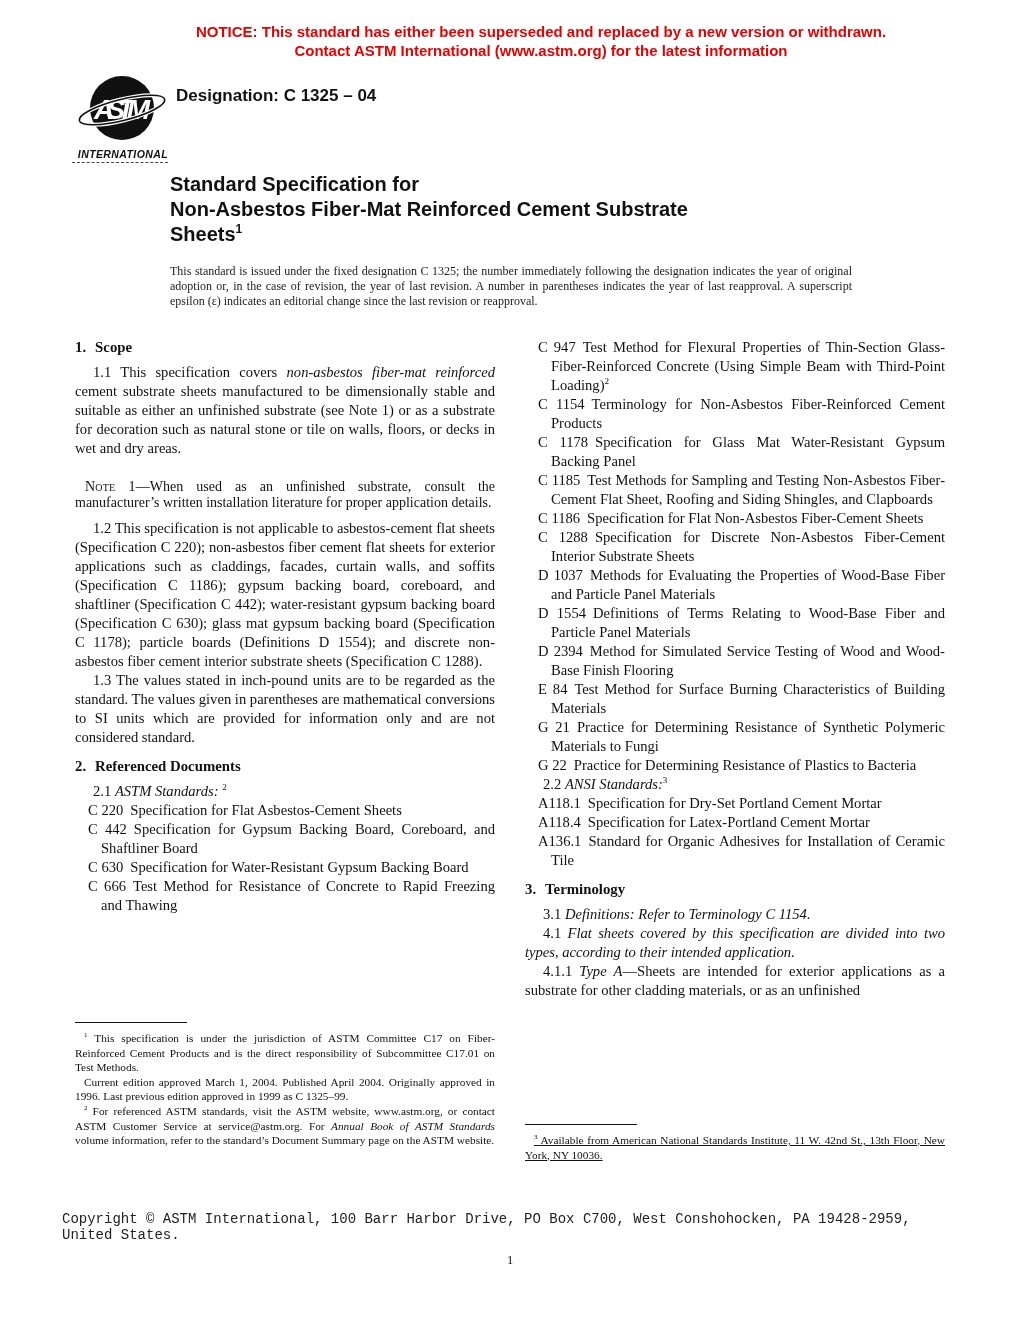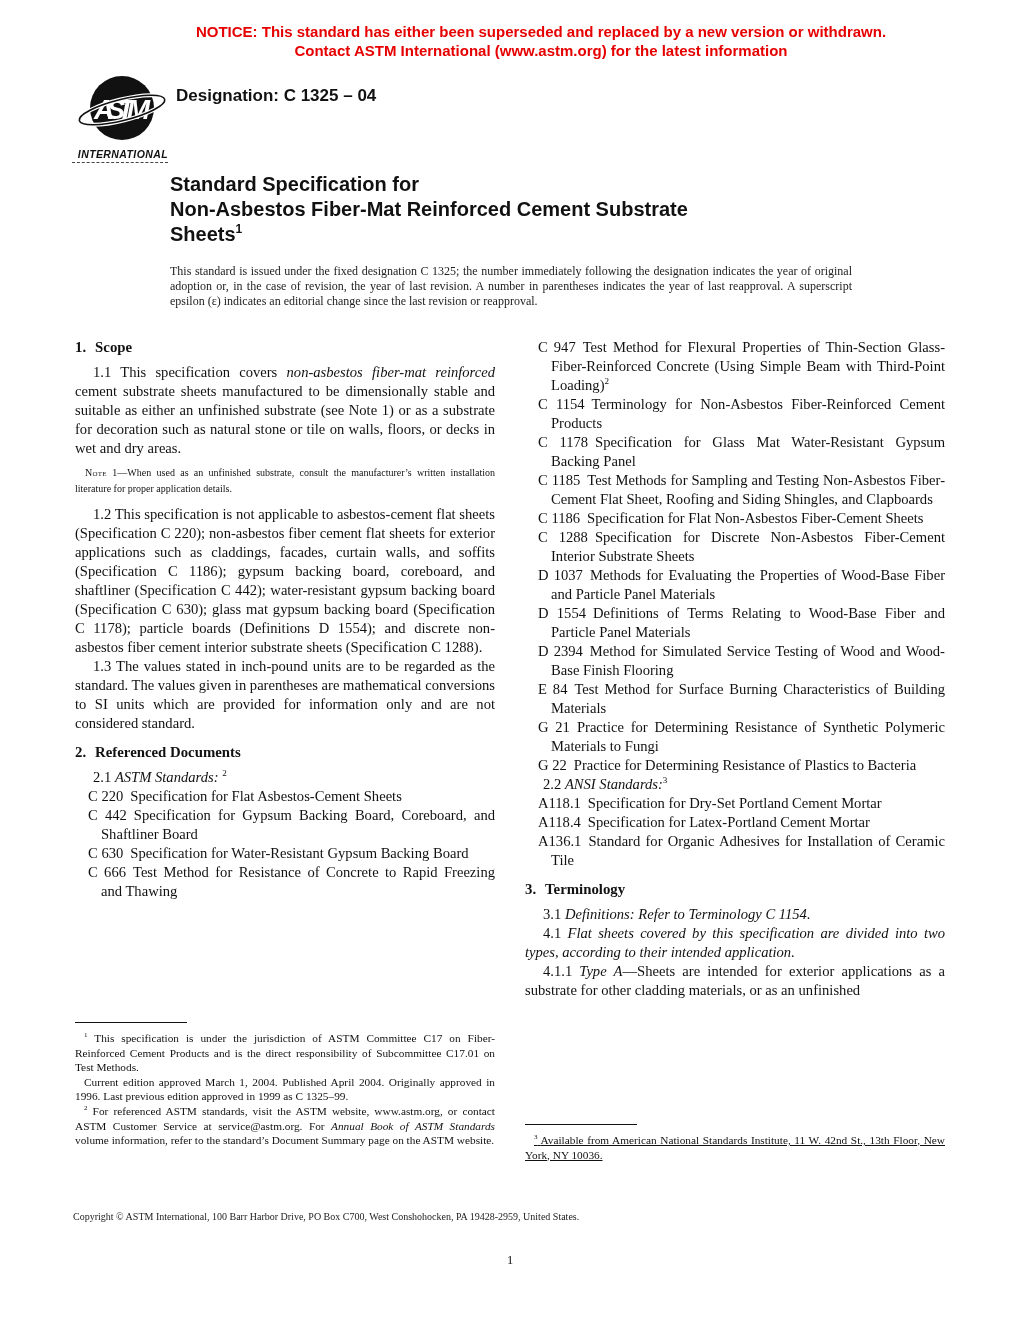--- a/index.html
+++ b/index.html
@@ -44,36 +44,36 @@
   .col-left  { left:75px; }
   .col-right { left:525px; }
   h2.sec {
     font-size:14.8px; line-height:19px; margin:10px 0 6px 0; text-align:left;
     font-weight:bold; font-family:"Liberation Serif", serif;
   }
   h2.sec:first-child { margin-top:0; }
   h2.sec .sec-num { margin-right:9px; }
   p.body-p { margin:0; text-indent:18px; }
   p.note {
-    margin:7px 0 7px 0; font-size:10px; line-height:16.4px; text-indent:10px;
+    margin:21px 0 7px 0; font-size:14px; line-height:16.4px; text-indent:10px;
   }
   .smallcaps { font-variant:small-caps; letter-spacing:0.2px; }
   p.ref { margin:0; padding-left:26px; text-indent:-13px; }
   .ref-id { margin-right:7px; white-space:nowrap; }
   i { font-style:italic; }
   sup { font-size:0.62em; line-height:0; }
   
   .footnotes-left  { position:absolute; left:75px;  top:1022px; width:420px; }
   .footnotes-right { position:absolute; left:525px; top:1124px; width:420px;text-decoration:underline; }
   .fn-rule { width:112px; border-top:1px solid #111; margin-bottom:8px; }
   p.fn { margin:0; font-size:11.3px; line-height:14.6px; text-align:justify; text-indent:9px; color:#111; }
   
   .copyright {
-    position:absolute; left:73px; top:1211px; width:880px;
-    font-size:10px; color:#222;
+    position:absolute; left:62px; top:1211px; width:880px;
+    font-size:14px; color:#222;font-family:Liberation Mono, monospace;
   }
   .page-num {
     position:absolute; left:0; top:1253px; width:1020px; text-align:center;
     font-size:12.5px; color:#111;
   }
 </style>
 </head>
 <body>
 
 <div class="page">

